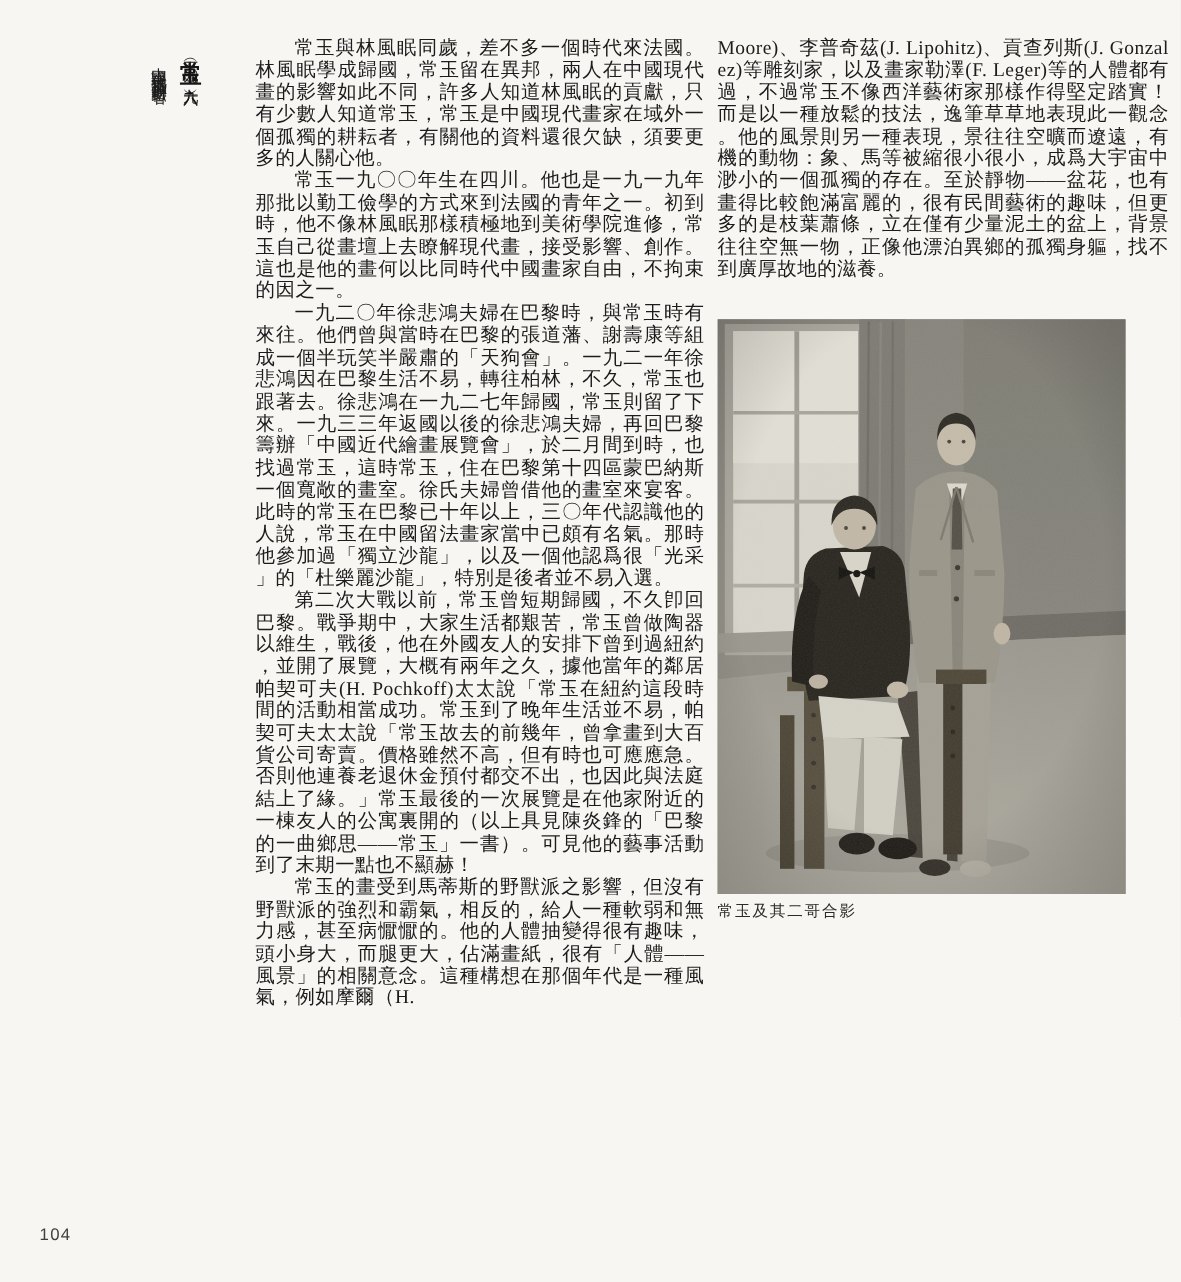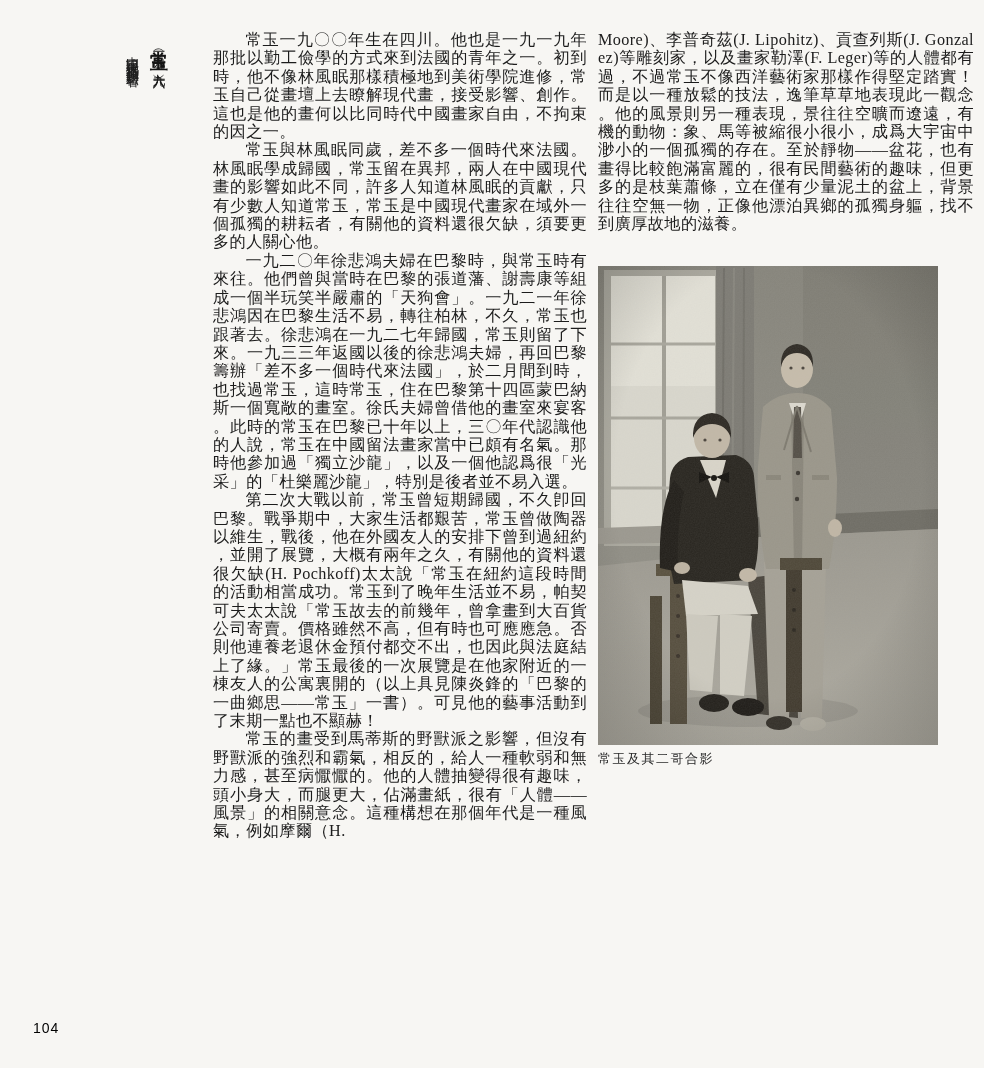--- a/index.html
+++ b/index.html
@@ -31,38 +31,38 @@
   }
   .para.indent{text-indent:2em;}
   
   .photo-figure{position:absolute;left:598px;top:266px;width:340px;margin:0;}
   .photo-frame{display:block;width:340px;height:479px;background:#8d8b83;}
   .photo-caption{
     display:block;margin-top:5px;font-size:13px;letter-spacing:1.5px;color:#2a2a2a;
   }
   .page-number{
     position:absolute;left:33px;top:1020px;font-size:14px;letter-spacing:1px;
-    color:#000000;font-family:"Liberation Sans","DejaVu Sans",sans-serif;
+    color:#404040;font-family:"Liberation Sans","DejaVu Sans",sans-serif;
   }
 </style>
 </head>
 <body>
 
 <div class="page">
 
   <div class="vtitle">
     <span class="vt-main">常玉</span><span class="vt-years">（一九〇〇～一九六六）</span>
   </div>
   <div class="vsub">中國現代畫孤獨的耕耘者</div>
 
   <div class="col col-left">
+    <p class="para indent">常玉與林風眠同歲，差不多一個時代來法國。林風眠學成歸國，常玉留在異邦，兩人在中國現代畫的影響如此不同，許多人知道林風眠的貢獻，只有少數人知道常玉，常玉是中國現代畫家在域外一個孤獨的耕耘者，有關他的資料還很欠缺，須要更多的人關心他。</p>
     <p class="para indent">常玉一九〇〇年生在四川。他也是一九一九年那批以勤工儉學的方式來到法國的青年之一。初到時，他不像林風眠那樣積極地到美術學院進修，常玉自己從畫壇上去瞭解現代畫，接受影響、創作。這也是他的畫何以比同時代中國畫家自由，不拘束的因之一。</p>
-    <p class="para indent">常玉與林風眠同歲，差不多一個時代來法國。林風眠學成歸國，常玉留在異邦，兩人在中國現代畫的影響如此不同，許多人知道林風眠的貢獻，只有少數人知道常玉，常玉是中國現代畫家在域外一個孤獨的耕耘者，有關他的資料還很欠缺，須要更多的人關心他。</p>
-    <p class="para indent">一九二〇年徐悲鴻夫婦在巴黎時，與常玉時有來往。他們曾與當時在巴黎的張道藩、謝壽康等組成一個半玩笑半嚴肅的「天狗會」。一九二一年徐悲鴻因在巴黎生活不易，轉往柏林，不久，常玉也跟著去。徐悲鴻在一九二七年歸國，常玉則留了下來。一九三三年返國以後的徐悲鴻夫婦，再回巴黎籌辦「差不多一個時代來法國」，於二月間到時，也找過常玉，這時常玉，住在巴黎第十四區蒙巴納斯一個寬敞的畫室。徐氏夫婦曾借他的畫室來宴客。此時的常玉在巴黎已十年以上，三〇年代認識他的人說，常玉在中國留法畫家當中已頗有名氣。那時他參加過「獨立沙龍」，以及一個他認爲很「光采」的「杜樂麗沙龍」，特別是後者並不易入選。</p>
-    <p class="para indent">第二次大戰以前，常玉曾短期歸國，不久卽回巴黎。戰爭期中，大家生活都艱苦，常玉曾做陶器以維生，戰後，他在外國友人的安排下曾到過紐約，並開了展覽，大概有兩年之久，有關他的資料還很欠缺(H. Pochkoff)太太說「常玉在紐約這段時間的活動相當成功。常玉到了晚年生活並不易，帕契可夫太太說「常玉故去的前幾年，曾拿畫到大百貨公司寄賣。價格雖然不高，但有時也可應應急。否則他連養老退休金預付都交不出，也因此與法庭結上了緣。」常玉最後的一次展覽是在他家附近的一棟友人的公寓裏開的（以上具見陳炎鋒的「巴黎的一曲鄉思——常玉」一書）。可見他的藝事活動到了末期一點也不顯赫！</p>
+    <p class="para indent">一九二〇年徐悲鴻夫婦在巴黎時，與常玉時有來往。他們曾與當時在巴黎的張道藩、謝壽康等組成一個半玩笑半嚴肅的「天狗會」。一九二一年徐悲鴻因在巴黎生活不易，轉往柏林，不久，常玉也跟著去。徐悲鴻在一九二七年歸國，常玉則留了下來。一九三三年返國以後的徐悲鴻夫婦，再回巴黎籌辦「中國近代繪畫展覽會」，於二月間到時，也找過常玉，這時常玉，住在巴黎第十四區蒙巴納斯一個寬敞的畫室。徐氏夫婦曾借他的畫室來宴客。此時的常玉在巴黎已十年以上，三〇年代認識他的人說，常玉在中國留法畫家當中已頗有名氣。那時他參加過「獨立沙龍」，以及一個他認爲很「光采」的「杜樂麗沙龍」，特別是後者並不易入選。</p>
+    <p class="para indent">第二次大戰以前，常玉曾短期歸國，不久卽回巴黎。戰爭期中，大家生活都艱苦，常玉曾做陶器以維生，戰後，他在外國友人的安排下曾到過紐約，並開了展覽，大概有兩年之久，據他當年的鄰居帕契可夫(H. Pochkoff)太太說「常玉在紐約這段時間的活動相當成功。常玉到了晚年生活並不易，帕契可夫太太說「常玉故去的前幾年，曾拿畫到大百貨公司寄賣。價格雖然不高，但有時也可應應急。否則他連養老退休金預付都交不出，也因此與法庭結上了緣。」常玉最後的一次展覽是在他家附近的一棟友人的公寓裏開的（以上具見陳炎鋒的「巴黎的一曲鄉思——常玉」一書）。可見他的藝事活動到了末期一點也不顯赫！</p>
     <p class="para indent">常玉的畫受到馬蒂斯的野獸派之影響，但沒有野獸派的強烈和霸氣，相反的，給人一種軟弱和無力感，甚至病懨懨的。他的人體抽變得很有趣味，頭小身大，而腿更大，佔滿畫紙，很有「人體——風景」的相關意念。這種構想在那個年代是一種風氣，例如摩爾（H.</p>
   </div>
 
   <div class="col col-right">
     <p class="para">Moore)、李普奇茲(J. Lipohitz)、貢查列斯(J. Gonzalez)等雕刻家，以及畫家勒澤(F. Leger)等的人體都有過，不過常玉不像西洋藝術家那樣作得堅定踏實！而是以一種放鬆的技法，逸筆草草地表現此一觀念。他的風景則另一種表現，景往往空曠而遼遠，有機的動物：象、馬等被縮很小很小，成爲大宇宙中渺小的一個孤獨的存在。至於靜物——盆花，也有畫得比較飽滿富麗的，很有民間藝術的趣味，但更多的是枝葉蕭條，立在僅有少量泥土的盆上，背景往往空無一物，正像他漂泊異鄉的孤獨身軀，找不到廣厚故地的滋養。</p>
   </div>
 
   <figure class="photo-figure">
     <svg class="photo-frame" viewBox="0 0 340 479" xmlns="http://www.w3.org/2000/svg" role="img">
       <defs>

